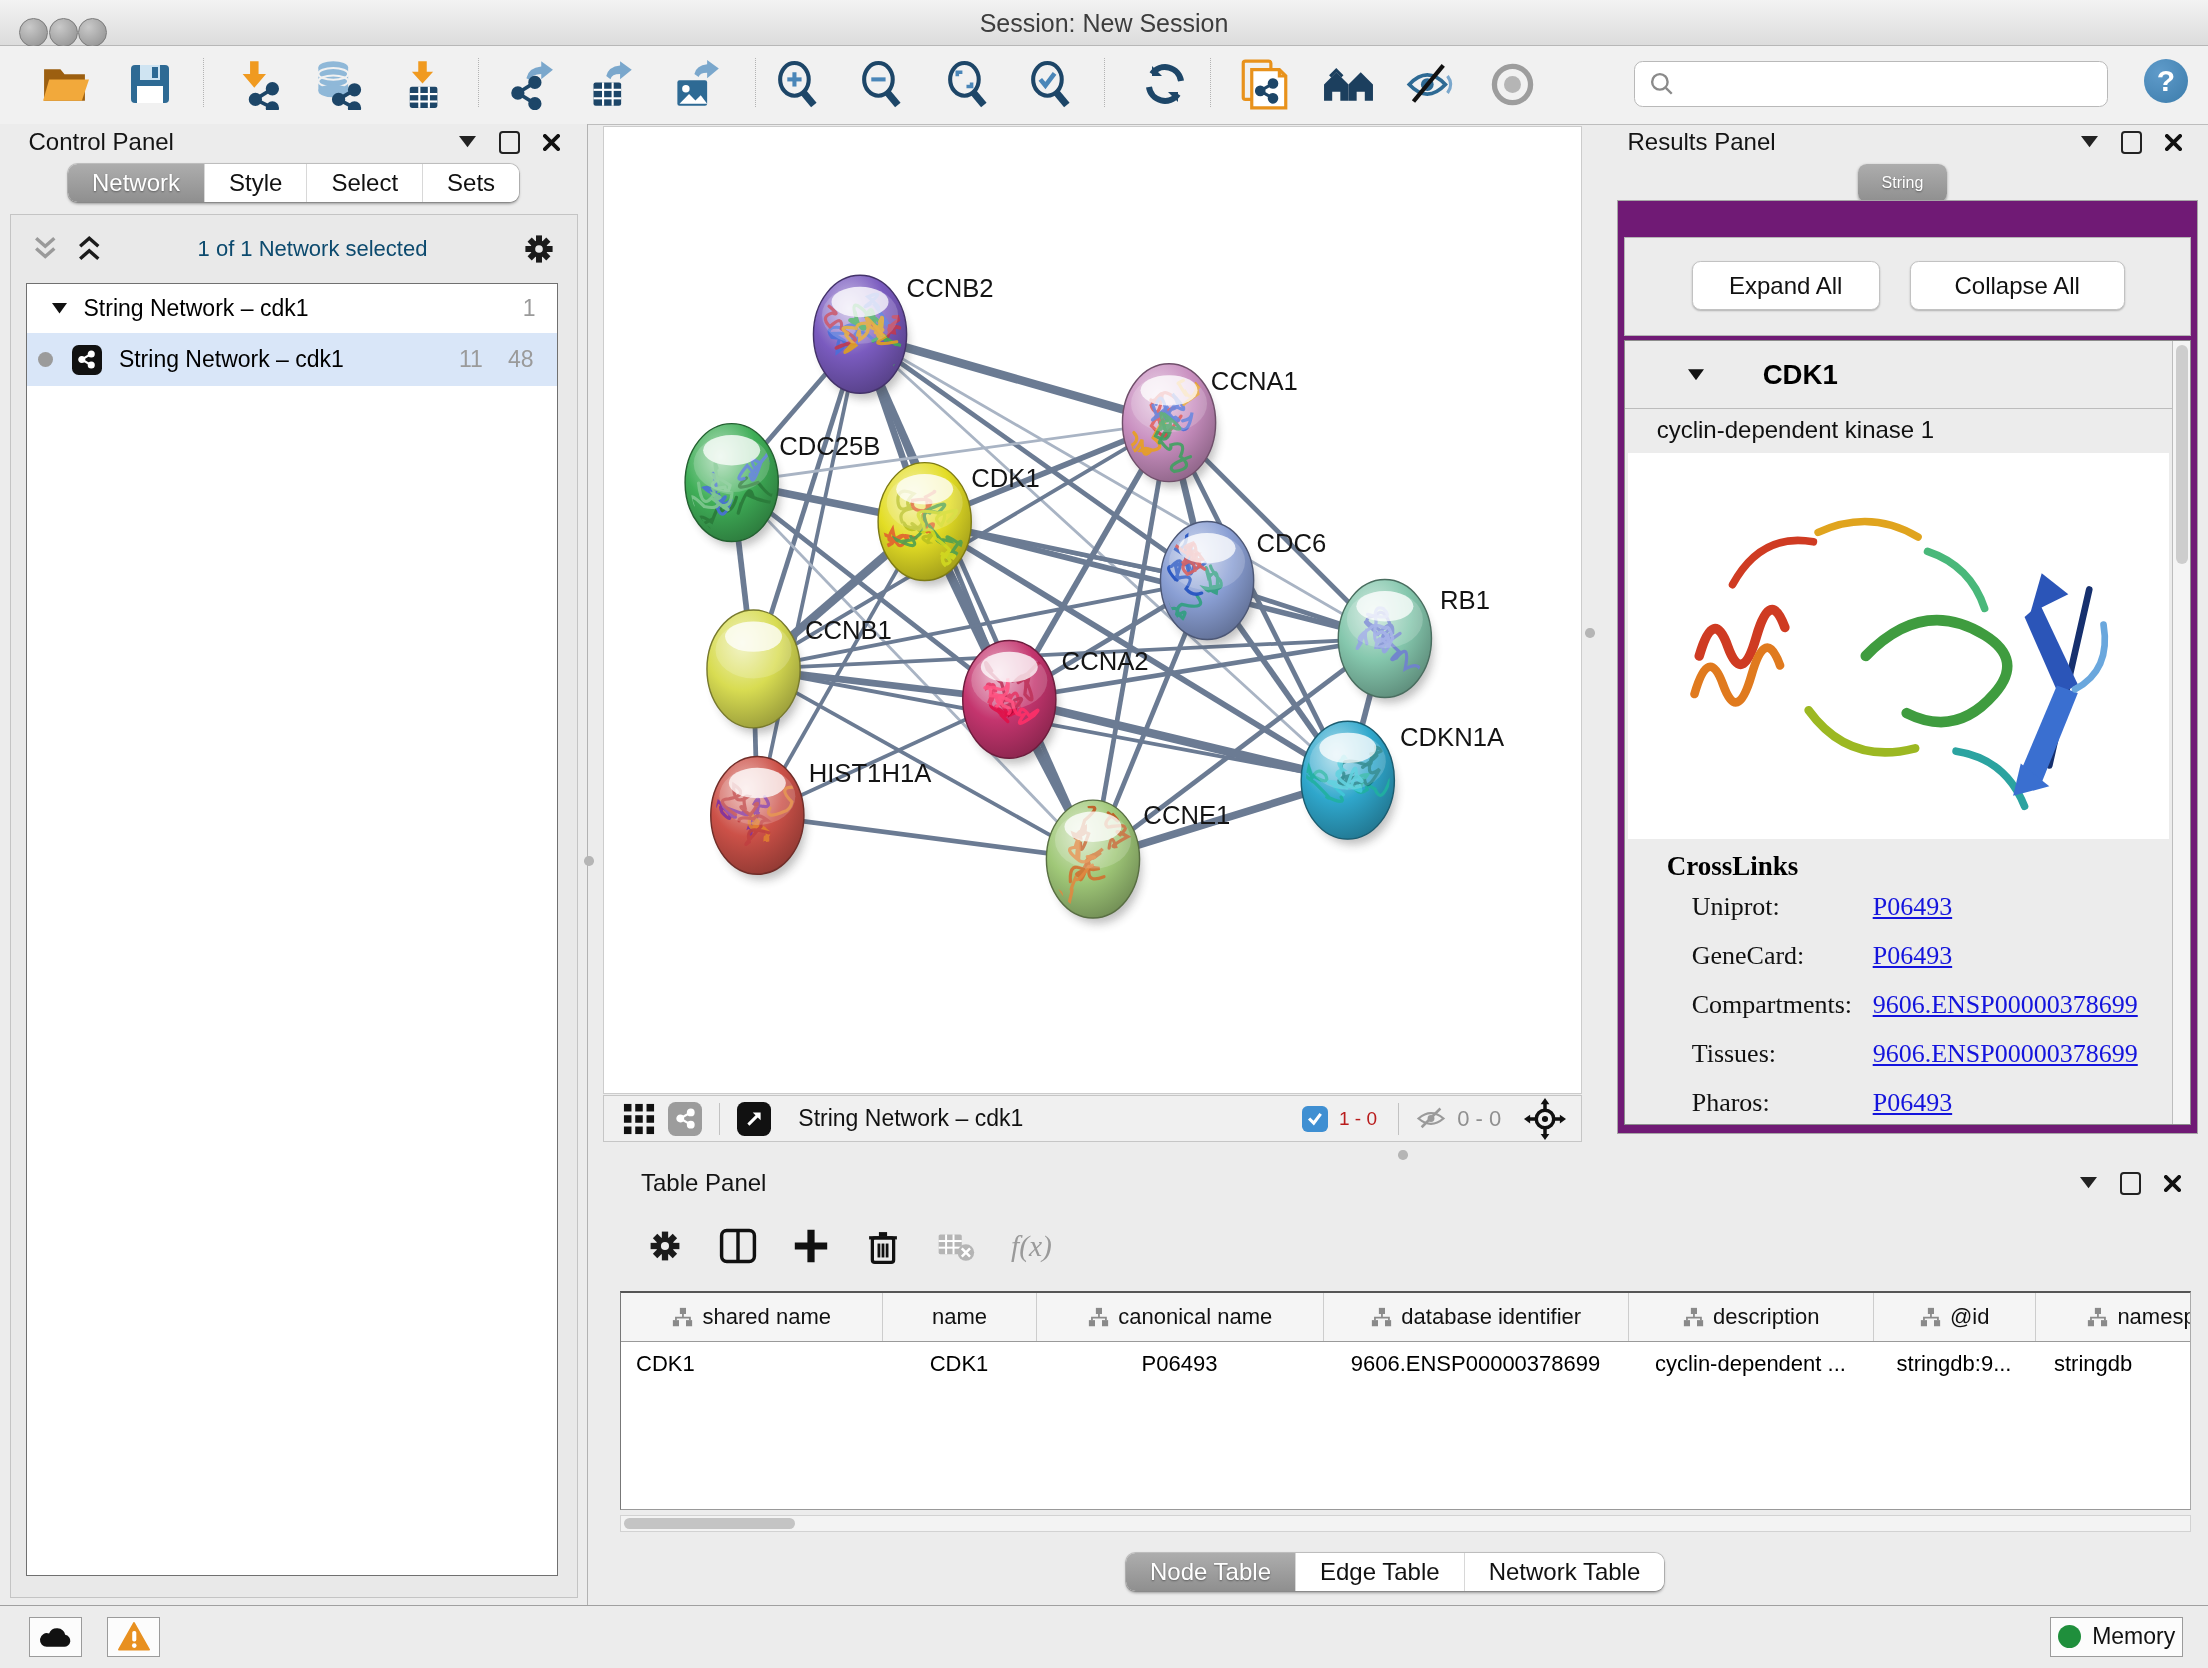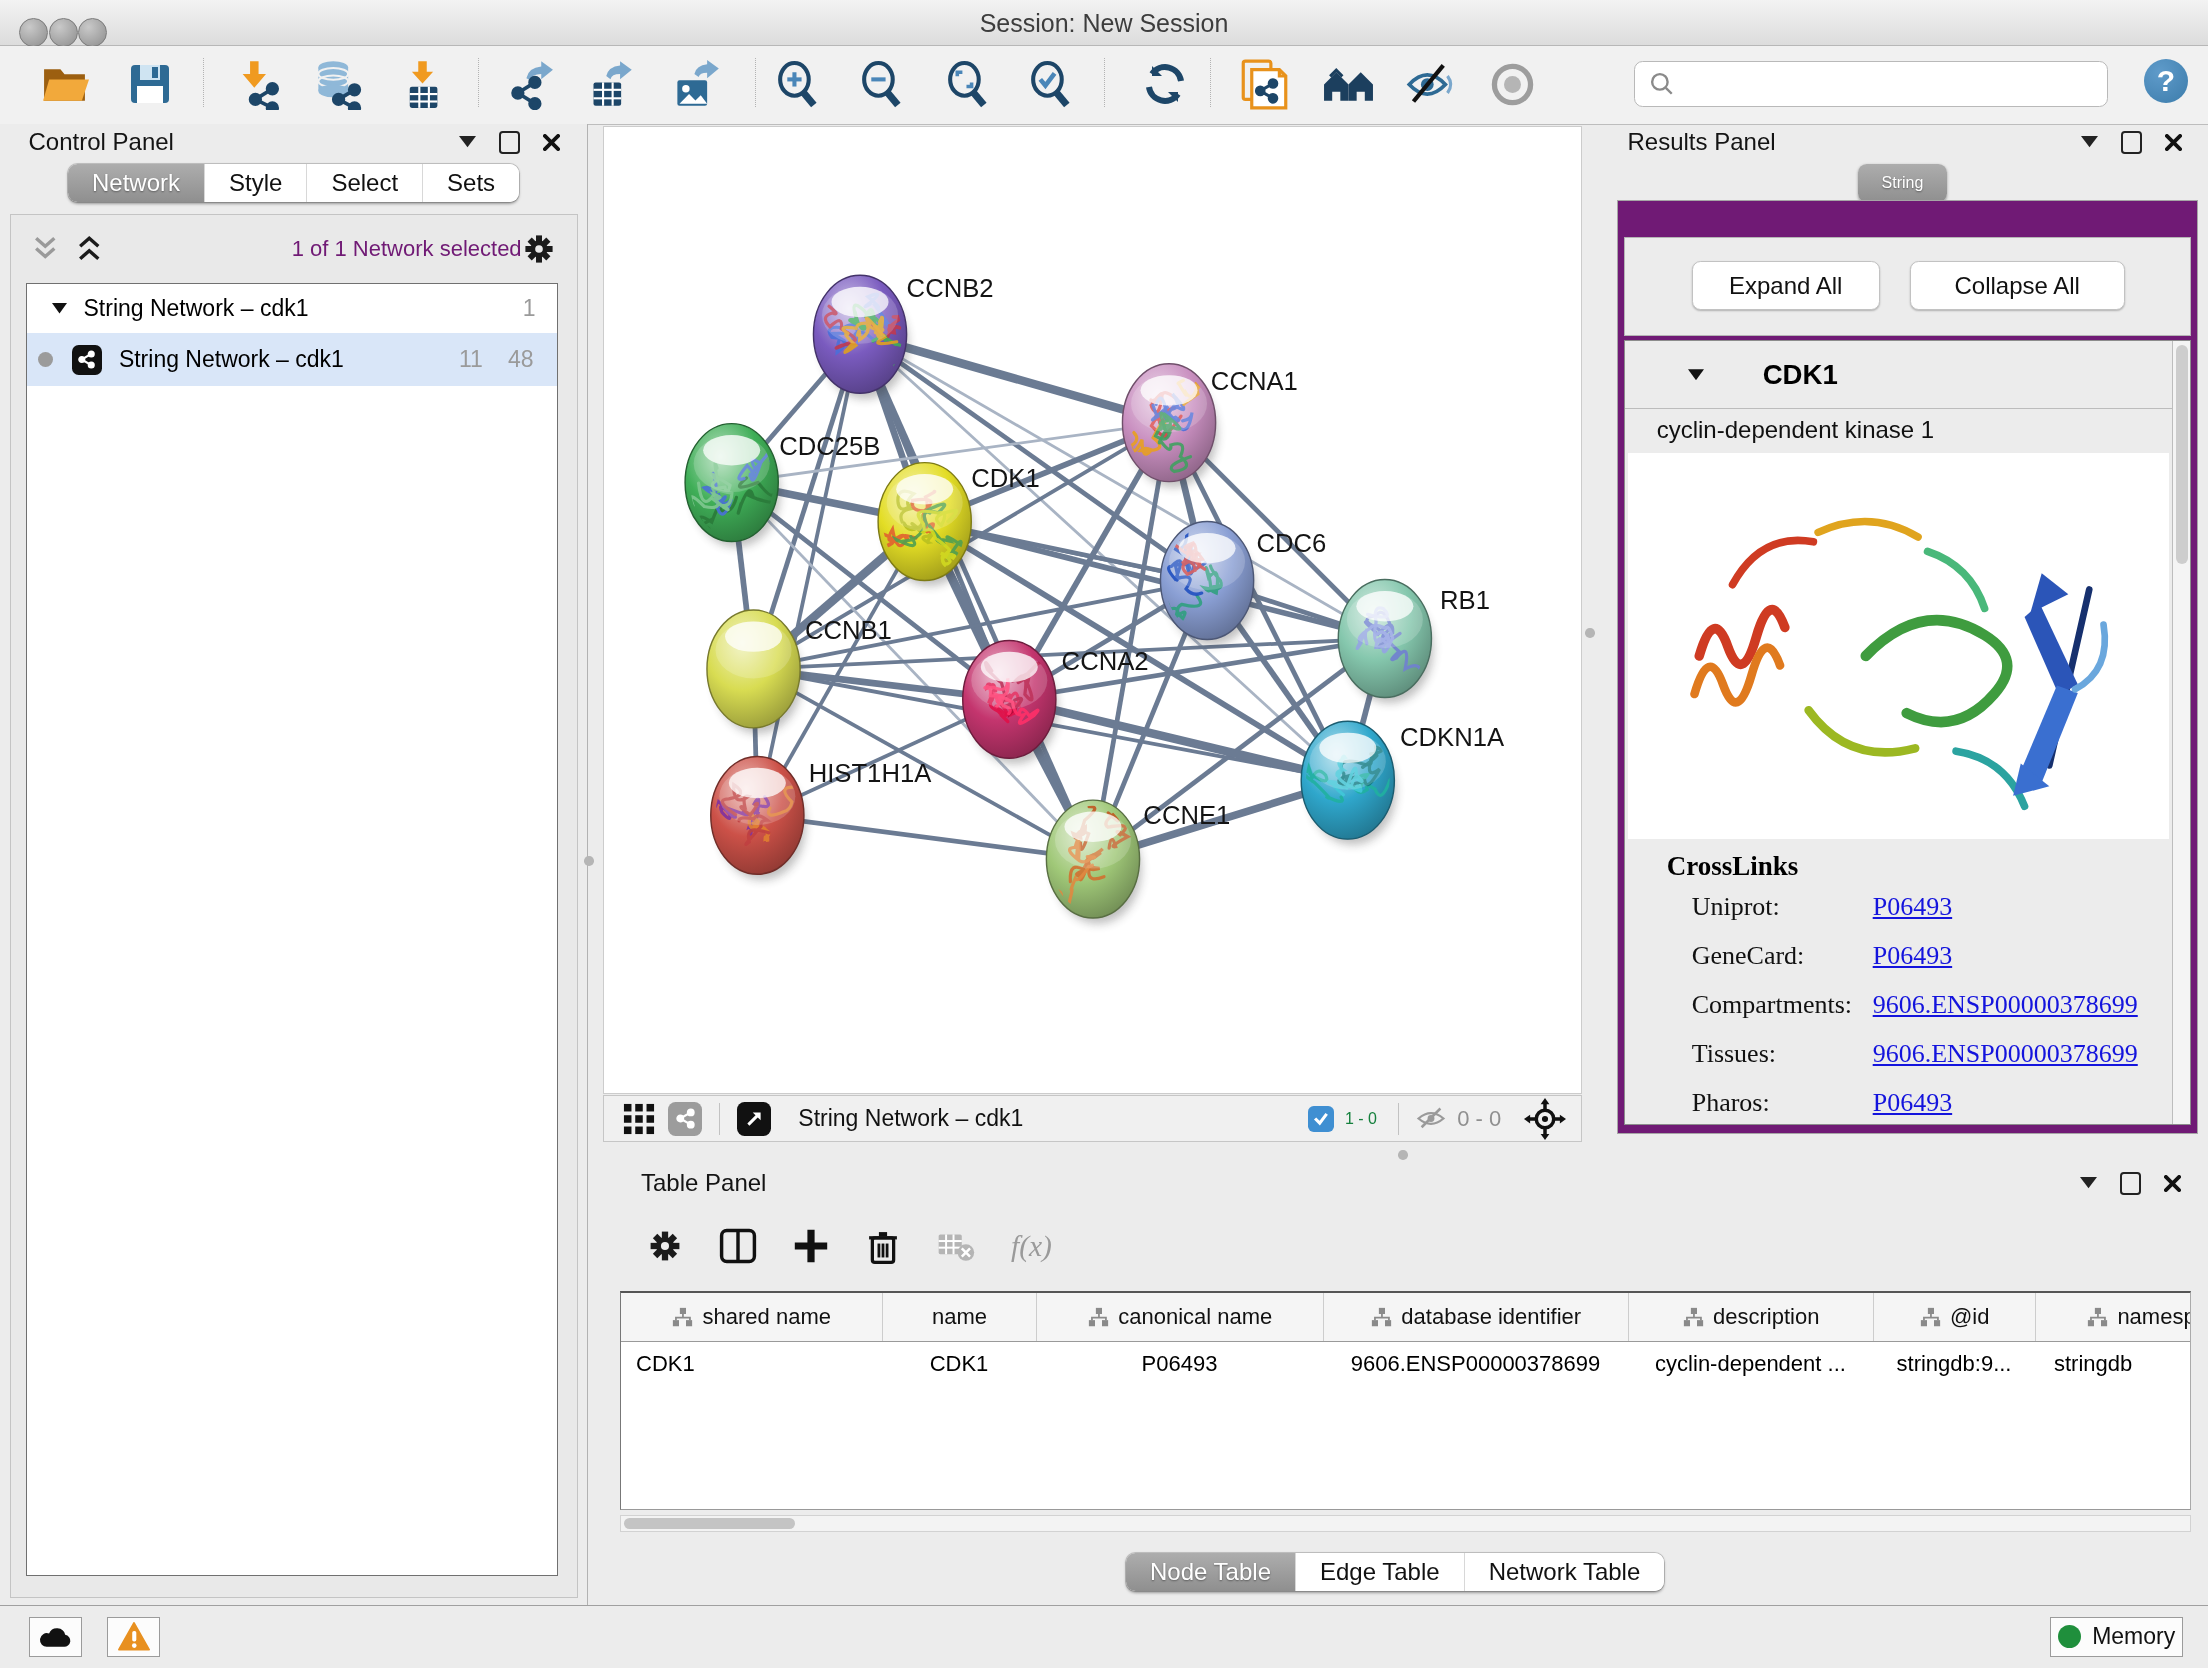--- a/index.html
+++ b/index.html
@@ -332,21 +332,21 @@
               <path d="M4 2l8 7 8-7"></path>
               <path d="M4 11l8 7 8-7"></path>
             </g>
           </svg>
         <svg width="28.5" height="25" viewBox="0 0 24 22" style="margin-left:15px">
             <g fill="none" stroke="#1a1a1a" stroke-width="3">
               <path d="M4 9l8-7 8 7"></path>
               <path d="M4 20l8-7 8 7"></path>
             </g>
           </svg>
-        <span style="flex:1;text-align:right;font-size:22px;color:#701a75">1 of 1 Network selected</span>
+        <span style="flex:1;text-align:center;font-size:22px;color:#0c4a6e">1 of 1 Network selected</span>
         <svg width="34" height="34" viewBox="0 0 40 40" style="margin-right:13.3px">
             <g fill="#1b1b1b">
               <g stroke="#1b1b1b" stroke-width="7">
                 <line x1="20" y1="4" x2="20" y2="36"></line>
                 <line x1="4" y1="20" x2="36" y2="20"></line>
                 <line x1="9" y1="9" x2="31" y2="31"></line>
                 <line x1="31" y1="9" x2="9" y2="31"></line>
               </g>
               <circle cx="20" cy="20" r="10"></circle>
             </g>
@@ -723,21 +723,21 @@
           <path d="M10 5h9v9z" fill="#fff"></path>
         </svg>
     </span>
     <span style="margin-left:27px;font-size:23px;color:#111">String Network – cdk1</span>
     <span style="flex:1"></span>
     <span style="width:26px;height:26px;background:#3f8fd2;border-radius:5.7px;display:inline-flex;align-items:center;justify-content:center">
       <svg width="17" height="17" viewBox="0 0 22 22">
           <path d="M4 11l6 6 9-12" fill="none" stroke="#fff" stroke-width="4"></path>
         </svg>
     </span>
-    <span style="margin:0 3.8px 0 11.4px;font-size:16px;color:#15803d">1 - 0</span>
+    <span style="margin:0 3.8px 0 11.4px;font-size:19px;color:#b91c1c">1 - 0</span>
     <span class="ns-sep"></span>
     <svg width="30" height="25" viewBox="0 0 48 40">
         <path d="M4 20q20-17 40 0-20 17-40 0z" fill="none" stroke="#9a9a9a" stroke-width="3.5"></path>
         <circle cx="24" cy="20" r="5.5" fill="#9a9a9a"></circle>
         <line x1="9" y1="34" x2="39" y2="4" stroke="#9a9a9a" stroke-width="4"></line>
       </svg>
     <span style="margin:0 9.5px 0 11.4px;font-size:22px;color:#8f8f8f">0 - 0</span>
     <svg width="42" height="42" viewBox="0 0 48 48" style="margin:0 15px 0 13.3px">
         <circle cx="24" cy="24" r="10" fill="none" stroke="#111" stroke-width="4"></circle>
         <g stroke="#111" stroke-width="4">

